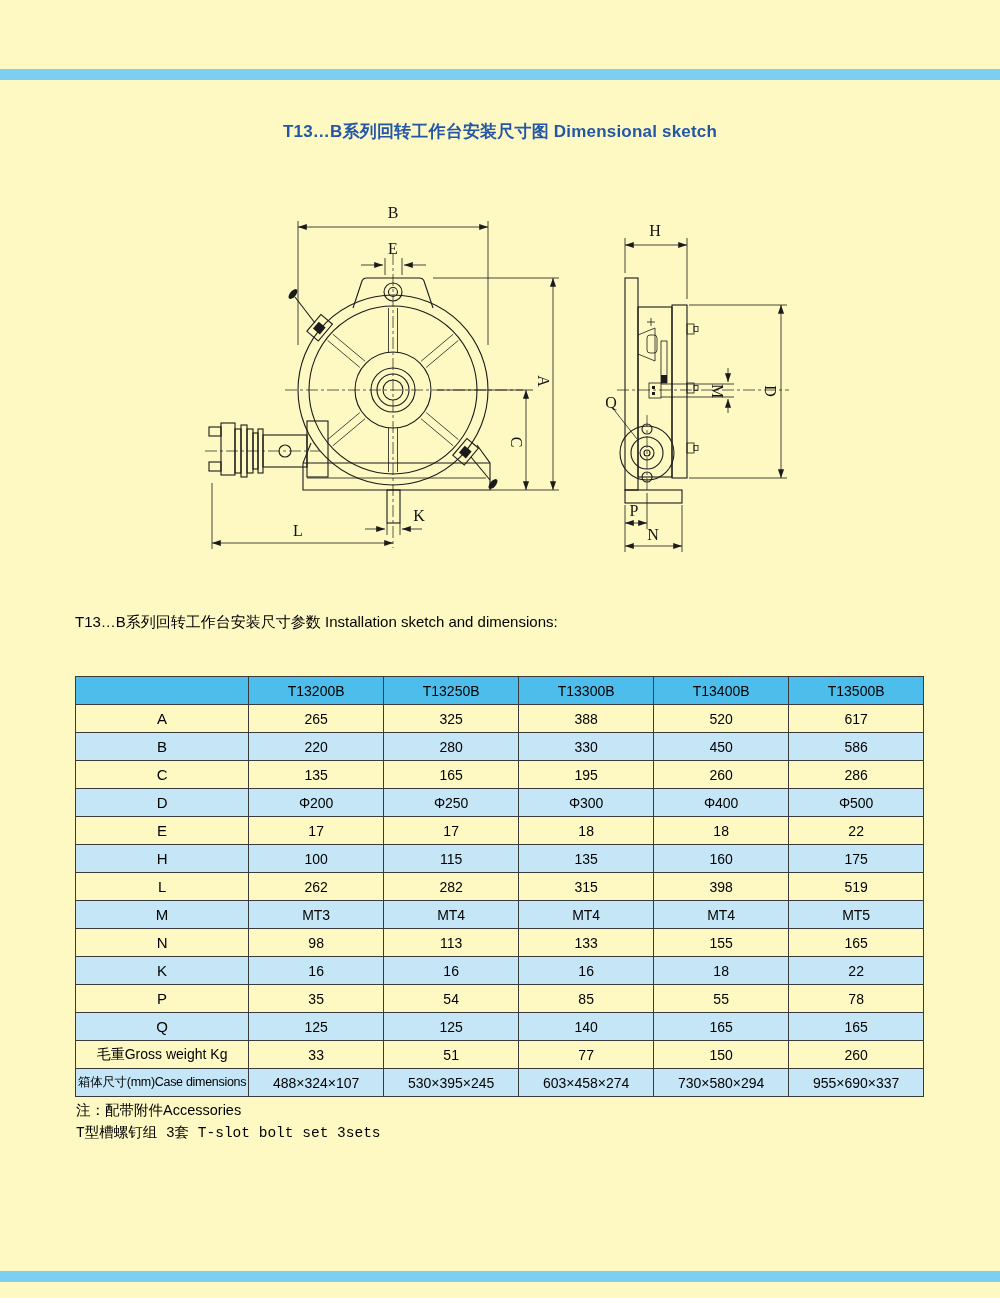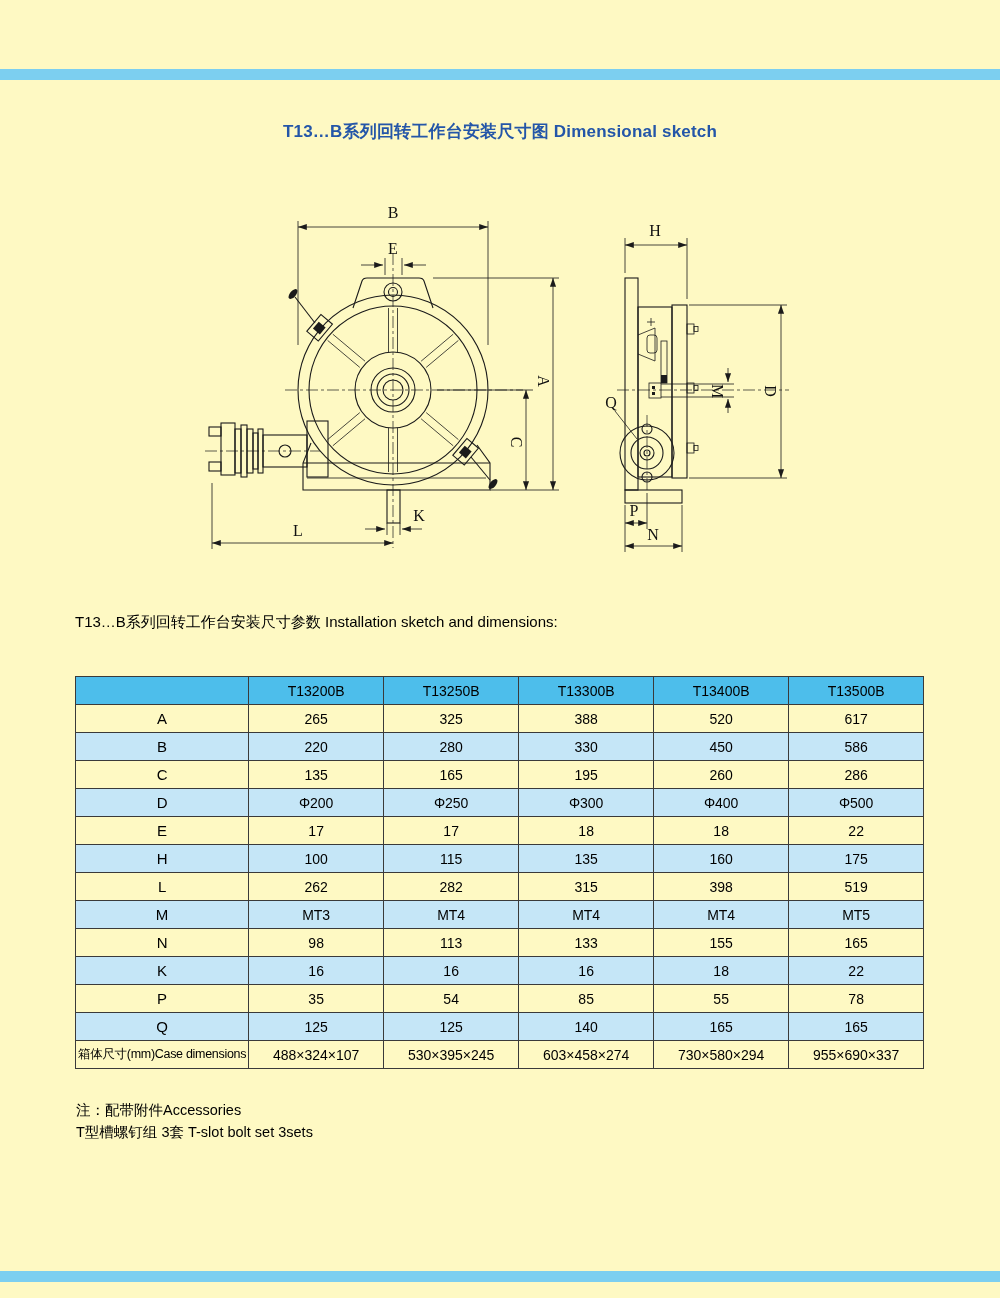--- a/index.html
+++ b/index.html
@@ -30,21 +30,21 @@
                vertical-align:middle; font-weight:normal; padding:0 2px; overflow:hidden; white-space:nowrap; }
   table.dims col.c0 { width:165px; }
   table.dims col.c  { width:135px; }
   table.dims thead th { background:#4DBEEB; }
   table.dims tbody tr:nth-child(even) { background:#C5E6F7; }
   table.dims tbody th.letter { font-size:15px; }
   table.dims tbody th.sm { font-size:12.5px; letter-spacing:-.3px; }
 
   .note { position:absolute; left:76px; font-size:14.5px; color:#000; }
   .note-1 { top:1053px;margin-top:48px; }
-  .note-2 { top:1123px; }
+  .note-2 { top:1123px;font-family:Liberation Mono, monospace; }
 </style>
 </head>
 <body>
 
 <div class="page">
 
   <div class="accent-bar top-bar"></div>
 
   <div class="doc-title">T13…B系列回转工作台安装尺寸图 Dimensional sketch</div>
 
@@ -336,20 +336,28 @@
       </tr>
       <tr>
         <th class="letter">Q</th>
         <td>125</td>
         <td>125</td>
         <td>140</td>
         <td>165</td>
         <td>165</td>
       </tr>
       <tr>
+        <th>毛重Gross weight Kg</th>
+        <td>33</td>
+        <td>51</td>
+        <td>77</td>
+        <td>150</td>
+        <td>260</td>
+      </tr>
+      <tr>
         <th class="sm">箱体尺寸(mm)Case dimensions</th>
         <td>488×324×107</td>
         <td>530×395×245</td>
         <td>603×458×274</td>
         <td>730×580×294</td>
         <td>955×690×337</td>
       </tr>
     </tbody>
   </table>
 

